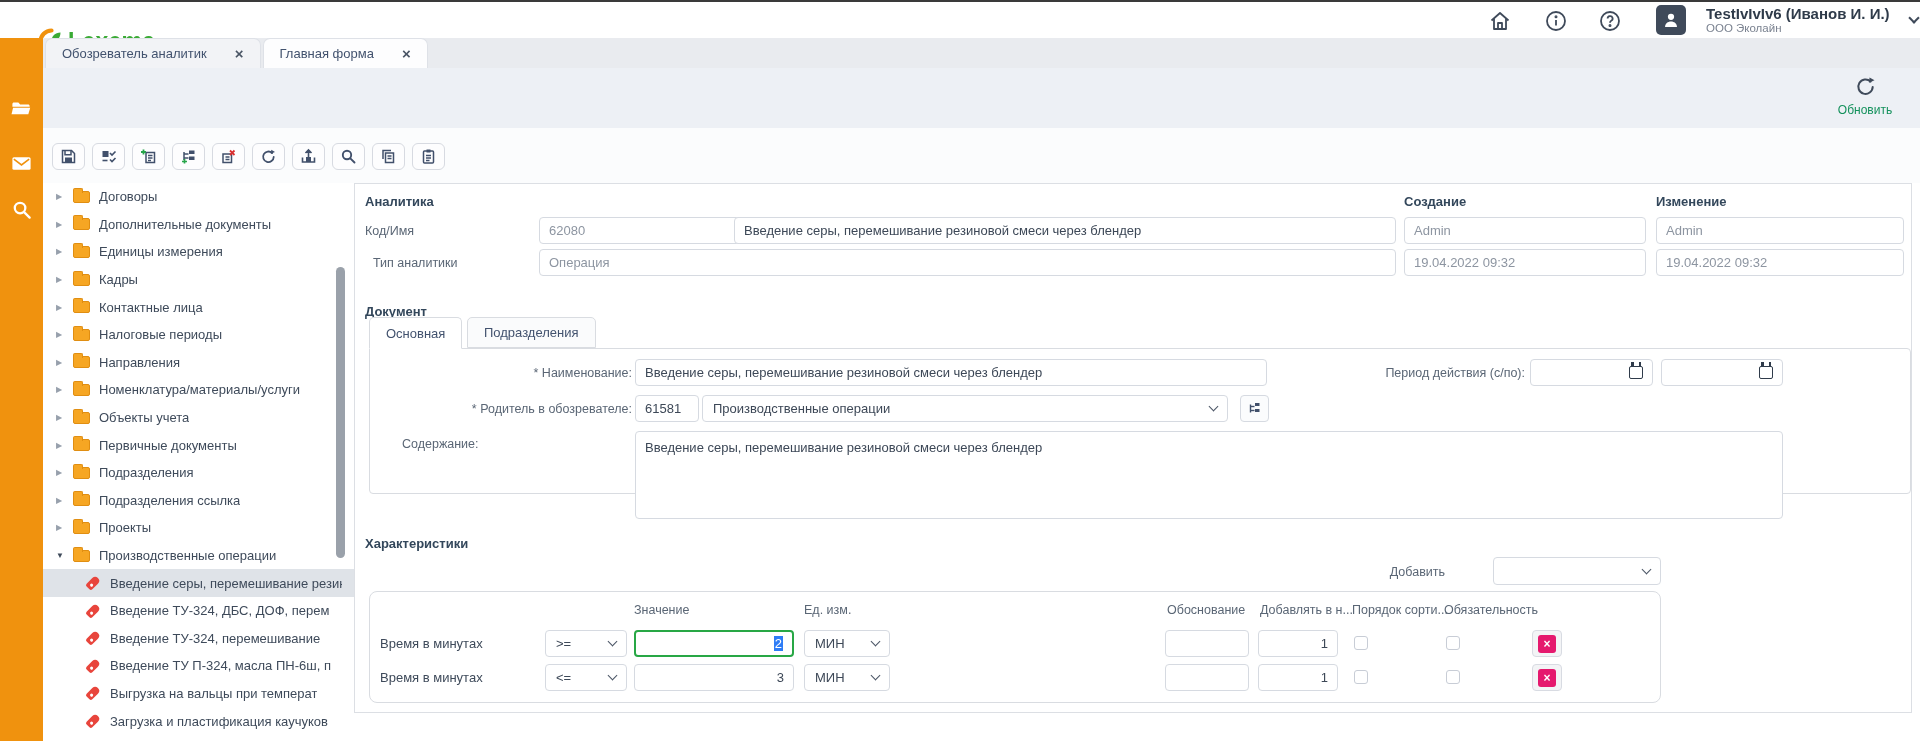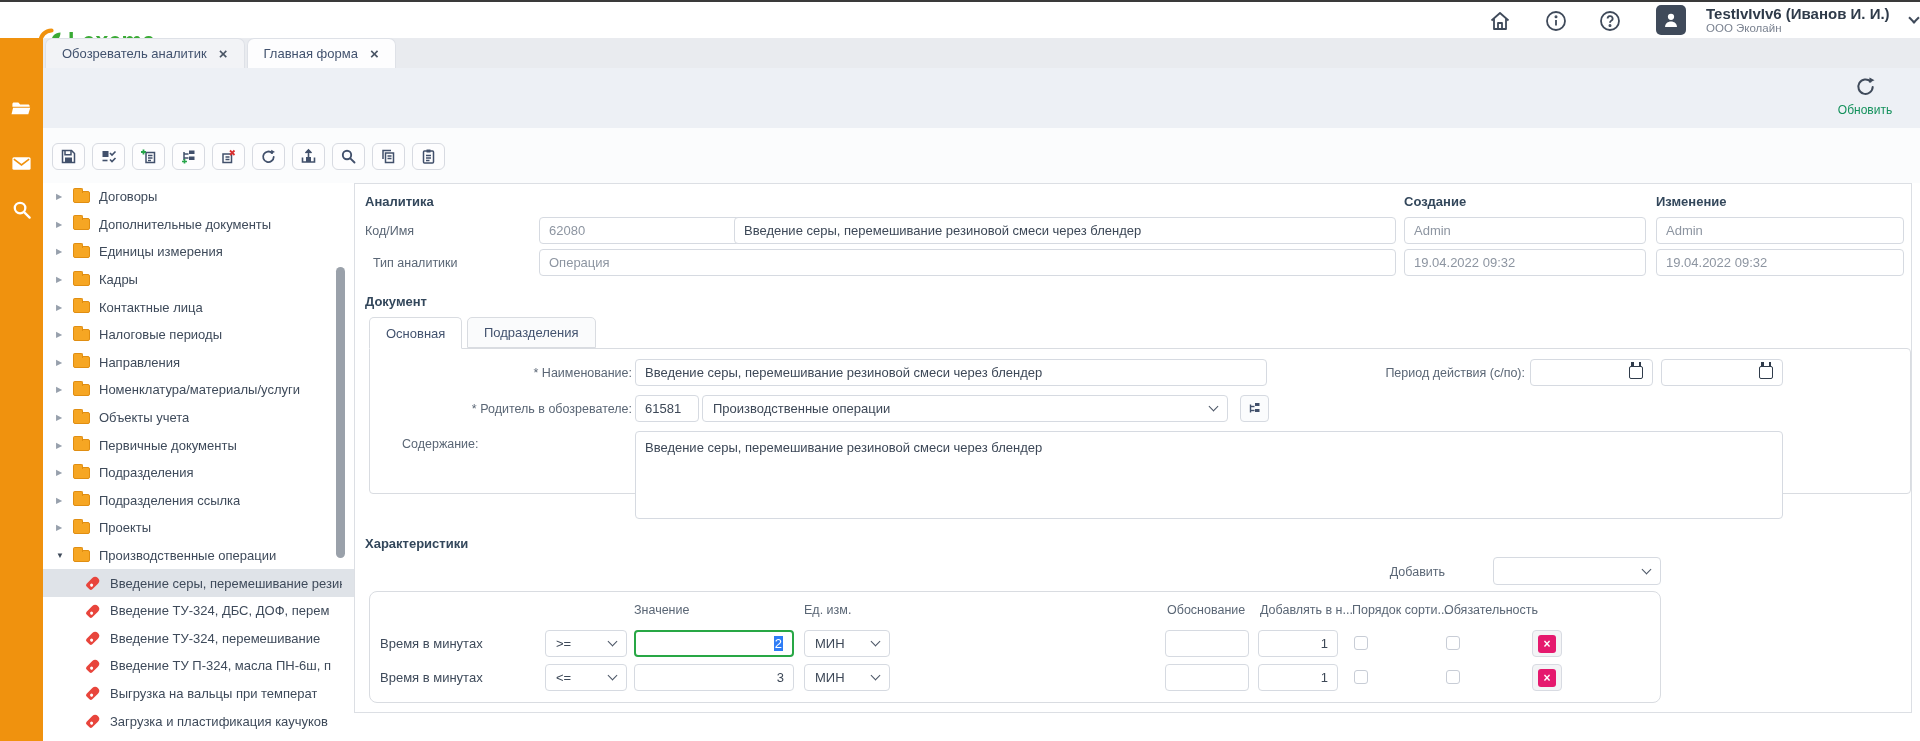--- a/index.html
+++ b/index.html
@@ -21,21 +21,21 @@
   .ucomp { font-size:11.5px; color:#7a8290; line-height:13px; }
   .chev { width:8px; height:8px; border-right:2px solid #3f4a5a; border-bottom:2px solid #3f4a5a; transform:rotate(45deg); margin-top:-4px; flex:none; }
   .chev.sm { width:7px; height:7px; border-width:1.6px; border-color:#4a5565; }
 
   
   .rail { position:absolute; left:0; top:38px; width:43px; height:703px; background:#f0920e; }
   .rico { position:absolute; left:10px; width:23px; height:23px; cursor:pointer; }
 
   
   .tabbar { position:absolute; left:43px; top:38px; width:1877px; height:30px; background:#e9ebef; display:flex; align-items:flex-end; padding-left:2px; }
-  .tab { height:30px; display:flex; align-items:center; gap:12px; padding:0 16px; font-size:13px; color:#42526e; border-radius:7px 7px 0 0; border:1px solid #dee1e7; border-bottom:none; cursor:pointer; margin-right:2px; }
+  .tab { height:30px; display:flex; align-items:center; gap:28px; padding:0 16px; font-size:13px; color:#42526e; border-radius:7px 7px 0 0; border:1px solid #dee1e7; border-bottom:none; cursor:pointer; margin-right:2px; }
   .tab.t1 { background:#f2f3f6; }
   .tab.t2 { background:#fdfdfe; }
   .tclose { font-size:15px; font-weight:700; color:#4a5565; line-height:1; cursor:pointer; }
 
   
   .band { position:absolute; left:43px; top:68px; width:1877px; height:60px; background:#edf0f5; }
   .refreshbox { position:absolute; right:20px; top:7px; width:70px; text-align:center; cursor:pointer; }
   .rlabel { display:block; font-size:12px; color:#14915c; margin-top:1px; }
   .toolbar { position:absolute; left:43px; top:128px; width:1877px; height:55px; background:#fbfcfd; display:flex; align-items:flex-start; padding:15px 0 0 9px; gap:7px; }
   .tbtn { width:33px; height:27px; background:#fdfdfe; border:1px solid #d7dae1; border-radius:6px; display:flex; align-items:center; justify-content:center; cursor:pointer; }
@@ -370,21 +370,21 @@
     <div class="inp muted" style="left:184px; top:33px; width:226px">62080</div>
     <div class="inp" style="left:379px; top:33px; width:662px">Введение серы, перемешивание резиновой смеси через блендер</div>
     <div class="inp muted" style="left:1049px; top:33px; width:242px">Admin</div>
     <div class="inp muted" style="left:1301px; top:33px; width:248px">Admin</div>
 
     <div class="flabel" style="left:18px; top:72px">Тип аналитики</div>
     <div class="inp muted" style="left:184px; top:65px; width:857px">Операция</div>
     <div class="inp muted" style="left:1049px; top:65px; width:242px">19.04.2022 09:32</div>
     <div class="inp muted" style="left:1301px; top:65px; width:248px">19.04.2022 09:32</div>
 
-    <div class="sec-title" style="left:10px; top:110px">Документ</div>
+    <div class="sec-title" style="left:10px; top:120px">Документ</div>
     <div class="doctab on" style="left:14px">
         <span>Основная</span>
       </div>
     <div class="doctab off" style="left:112px">
         <span>Подразделения</span>
       </div>
 
     <div class="docbox">
       <div class="flabel" style="left:20px; top:17px; width:242px; text-align:right">* Наименование:</div>
       <div class="inp" style="left:265px; top:10px; width:632px">Введение серы, перемешивание резиновой смеси через блендер</div>

